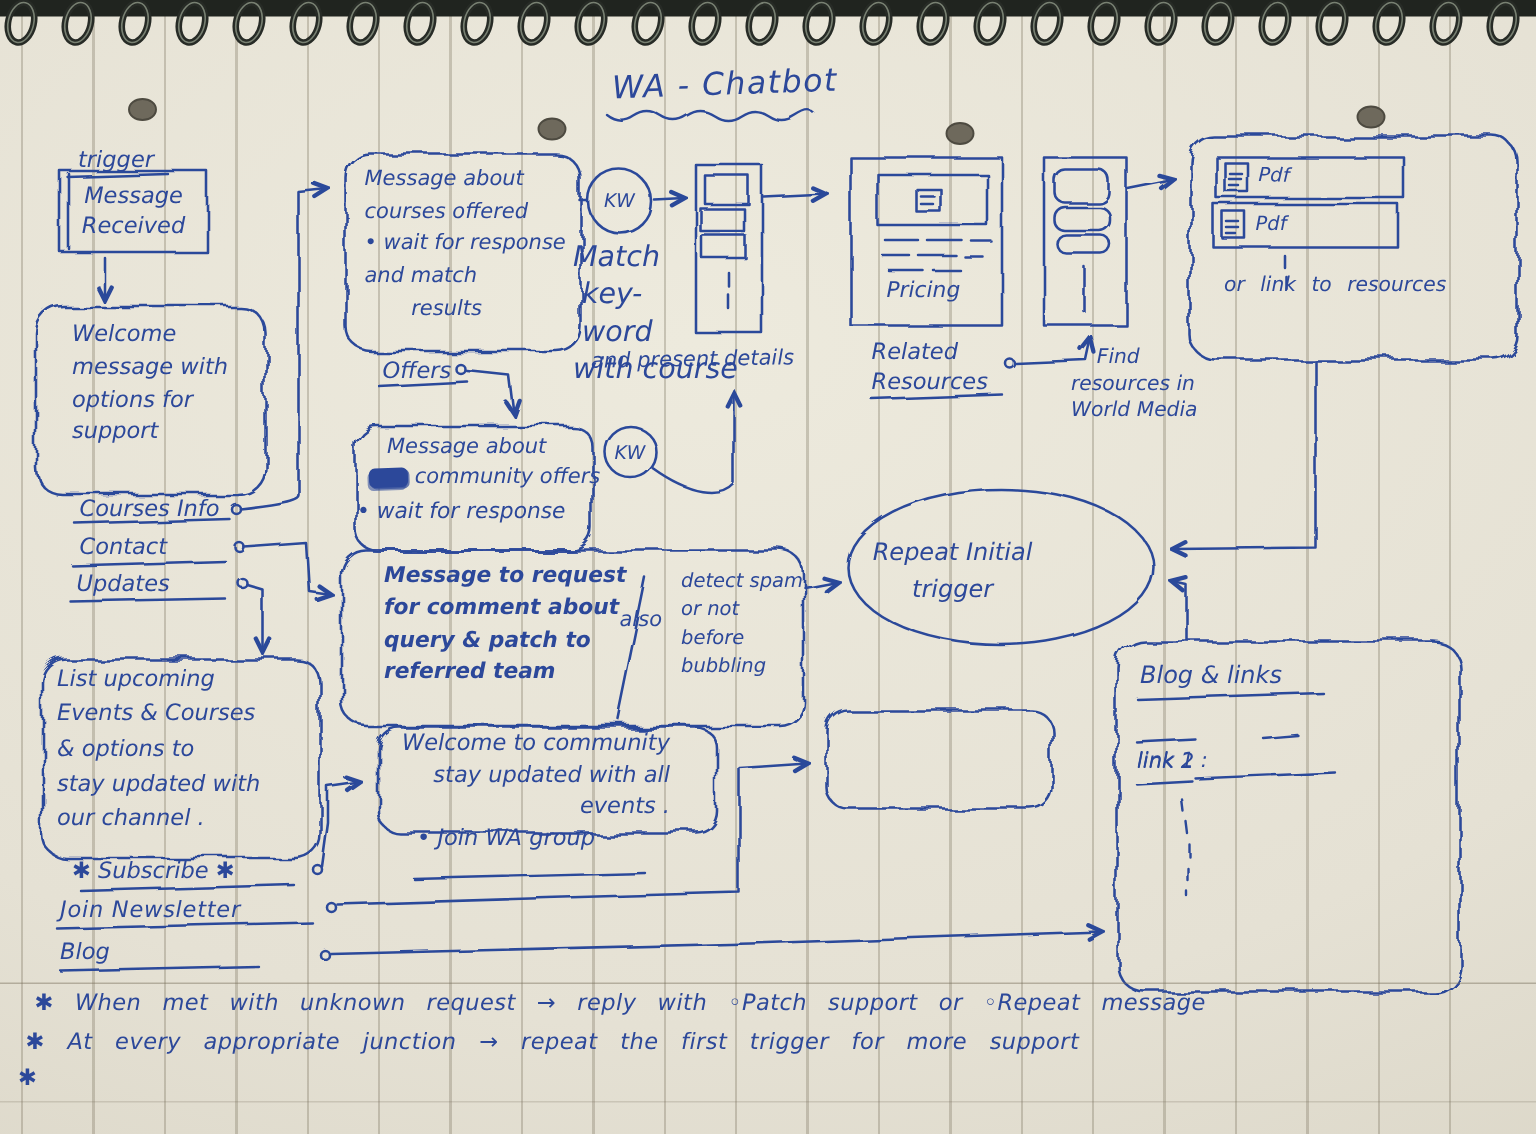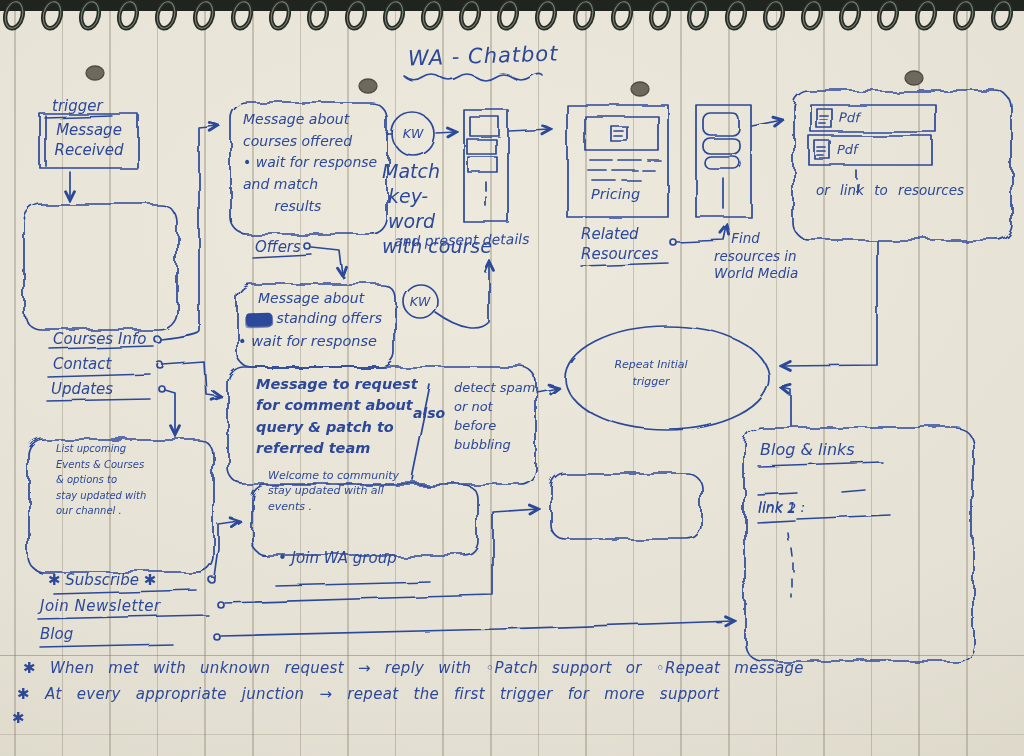--- a/index.html
+++ b/index.html
@@ -193,26 +193,30 @@
   </svg>
 
   <div class="hrule" style="top:655px;"></div>
   <div class="hrule" style="top:734px;opacity:.5;"></div>
 
   <div class="hw" style="left:408px;top:42px;font-size:21px;letter-spacing:1px;transform:rotate(-2deg);">WA - Chatbot</div>
 
   <div class="hw" style="left:52px;top:96px;font-size:15px;">trigger</div>
   <div class="hw c" style="left:46px;top:120px;width:86px;font-size:15px;">Message
 Received</div>
+  <div class="hw" style="left:48px;top:212px;font-size:15px;line-height:1.45;">Welcome
+message with
+options for
+support</div>
 
   <div class="hw" style="left:53px;top:329px;font-size:15px;">Courses Info</div>
   <div class="hw" style="left:53px;top:354px;font-size:15px;text-align:center;">Contact</div>
   <div class="hw" style="left:51px;top:379px;font-size:15px;">Updates</div>
 
-  <div class="hw" style="left:38px;top:441px;font-size:10px;line-height:1.55;margin-left:18px;">List upcoming
+  <div class="hw" style="left:38px;top:441px;font-size:15px;line-height:1.55;">List upcoming
 Events &amp; Courses
 &amp; options to
 stay updated with
 our channel .</div>
 
   <div class="hw" style="left:48px;top:570px;font-size:15px;">✱ Subscribe ✱</div>
   <div class="hw" style="left:40px;top:596px;font-size:15px;letter-spacing:.5px;">Join Newsletter</div>
   <div class="hw" style="left:40px;top:624px;font-size:15px;">Blog</div>
 
   <div class="hw" style="left:243px;top:109px;font-size:14px;line-height:1.55;">Message about
@@ -222,38 +226,38 @@
 &nbsp;&nbsp;&nbsp;&nbsp;&nbsp;&nbsp;&nbsp;results</div>
   <div class="hw c" style="left:399px;top:126px;width:28px;font-size:12.5px;">KW</div>
   <div class="hw" style="left:382px;top:159px;font-size:19px;line-height:1.32;">Match
 &nbsp;key-
 &nbsp;word
 with course</div>
   <div class="hw" style="left:394px;top:231px;font-size:14px;transform:rotate(-1deg);">and present details</div>
 
   <div class="hw" style="left:255px;top:237px;font-size:15px;">Offers</div>
   <div class="hw" style="left:258px;top:289px;font-size:14px;">Message about</div>
-  <div class="hw" style="left:246px;top:309px;font-size:14px;"><span class="scribble">out</span> <span>standing offers</span></div>
+  <div class="hw" style="left:246px;top:309px;font-size:14px;"><span class="scribble">out</span> <span>community offers</span></div>
   <div class="hw" style="left:238px;top:332px;font-size:14.5px;">• wait for response</div>
   <div class="hw c" style="left:406px;top:294px;width:28px;font-size:12.5px;">KW</div>
 
   <div class="hw" style="left:256px;top:374px;font-size:14.5px;line-height:1.48;font-weight:bold;">Message to request
 for comment about
 query &amp; patch to
 referred team</div>
-  <div class="hw" style="left:413px;top:404px;font-size:14px;font-weight:bold;">also</div>
+  <div class="hw" style="left:413px;top:404px;font-size:14px;">also</div>
   <div class="hw" style="left:443px;top:379px;font-size:13px;line-height:1.45;padding-left:11px;">detect spam
 or not
 before
 bubbling</div>
 
-  <div class="hw c" style="left:576px;top:356px;width:150px;font-size:11px;line-height:1.55;">Repeat Initial
+  <div class="hw c" style="left:560px;top:356px;width:150px;font-size:16px;line-height:1.55;">Repeat Initial
 trigger</div>
 
-  <div class="hw" style="left:268px;top:468px;font-size:11px;line-height:1.4;">Welcome to community
+  <div class="hw" style="left:268px;top:485px;font-size:15px;line-height:1.4;text-align:right;">Welcome to community
 stay updated with all
 events .</div>
   <div class="hw" style="left:278px;top:548px;font-size:15px;">• Join WA group</div>
 
   <div class="hw" style="left:591px;top:185px;font-size:14.5px;">Pricing</div>
   <div class="hw" style="left:714px;top:230px;font-size:13.5px;line-height:1.3;">&nbsp;&nbsp;&nbsp;&nbsp;Find
 resources in
 World Media</div>
   <div class="hw" style="left:581px;top:224px;font-size:15px;line-height:1.35;">Related
 Resources</div>

